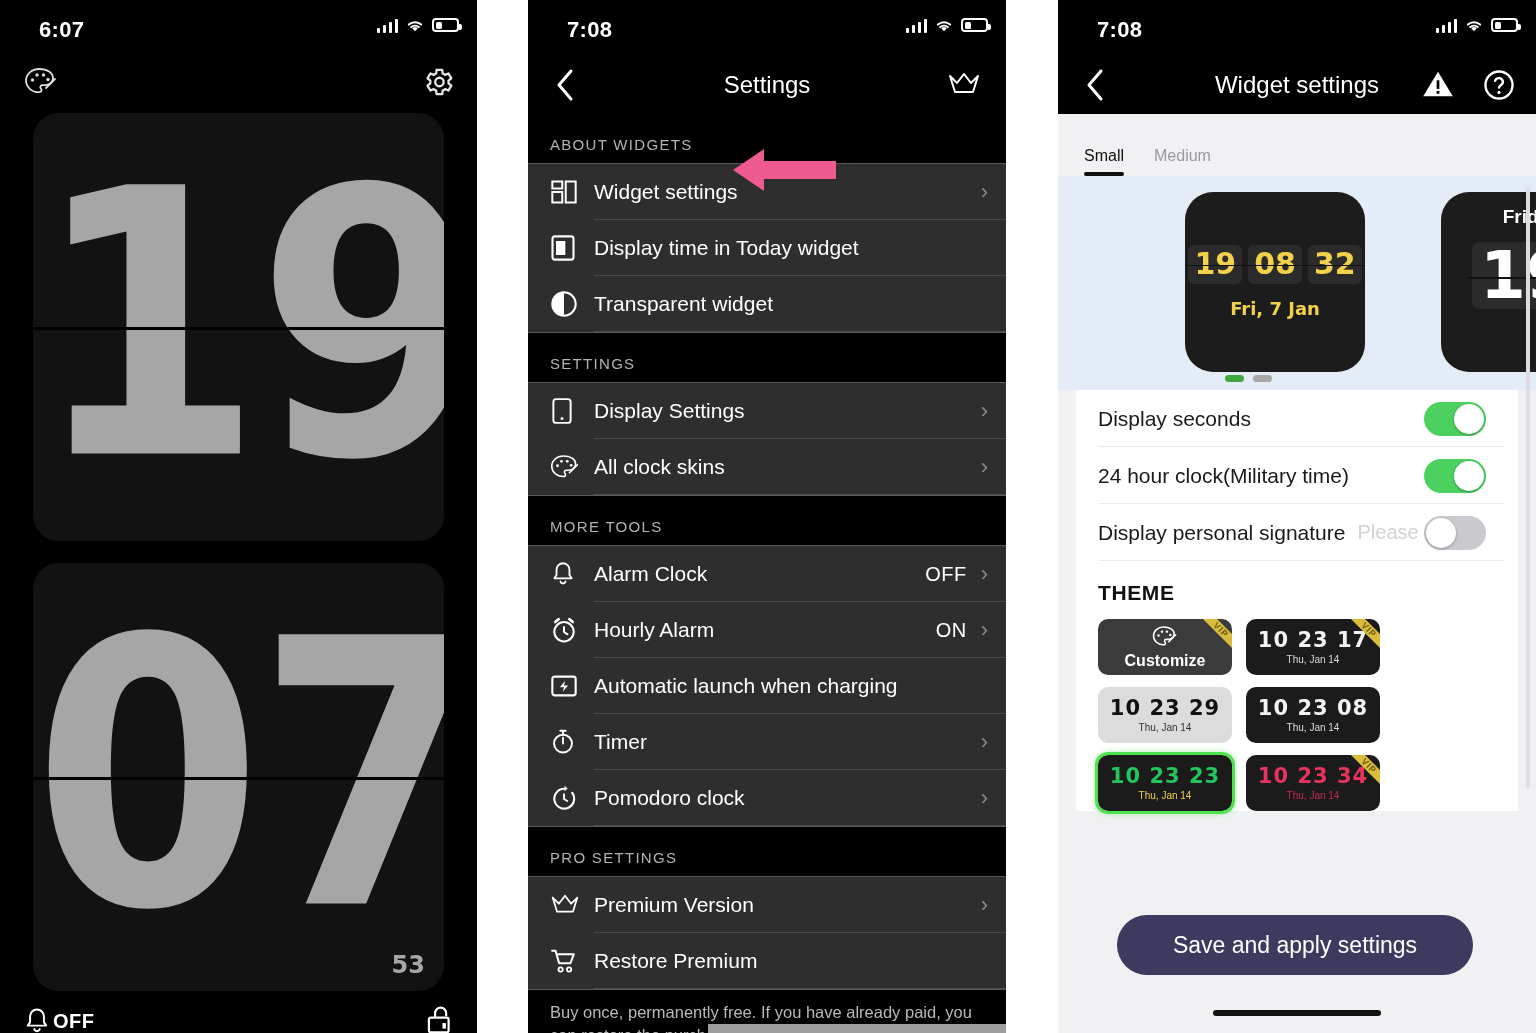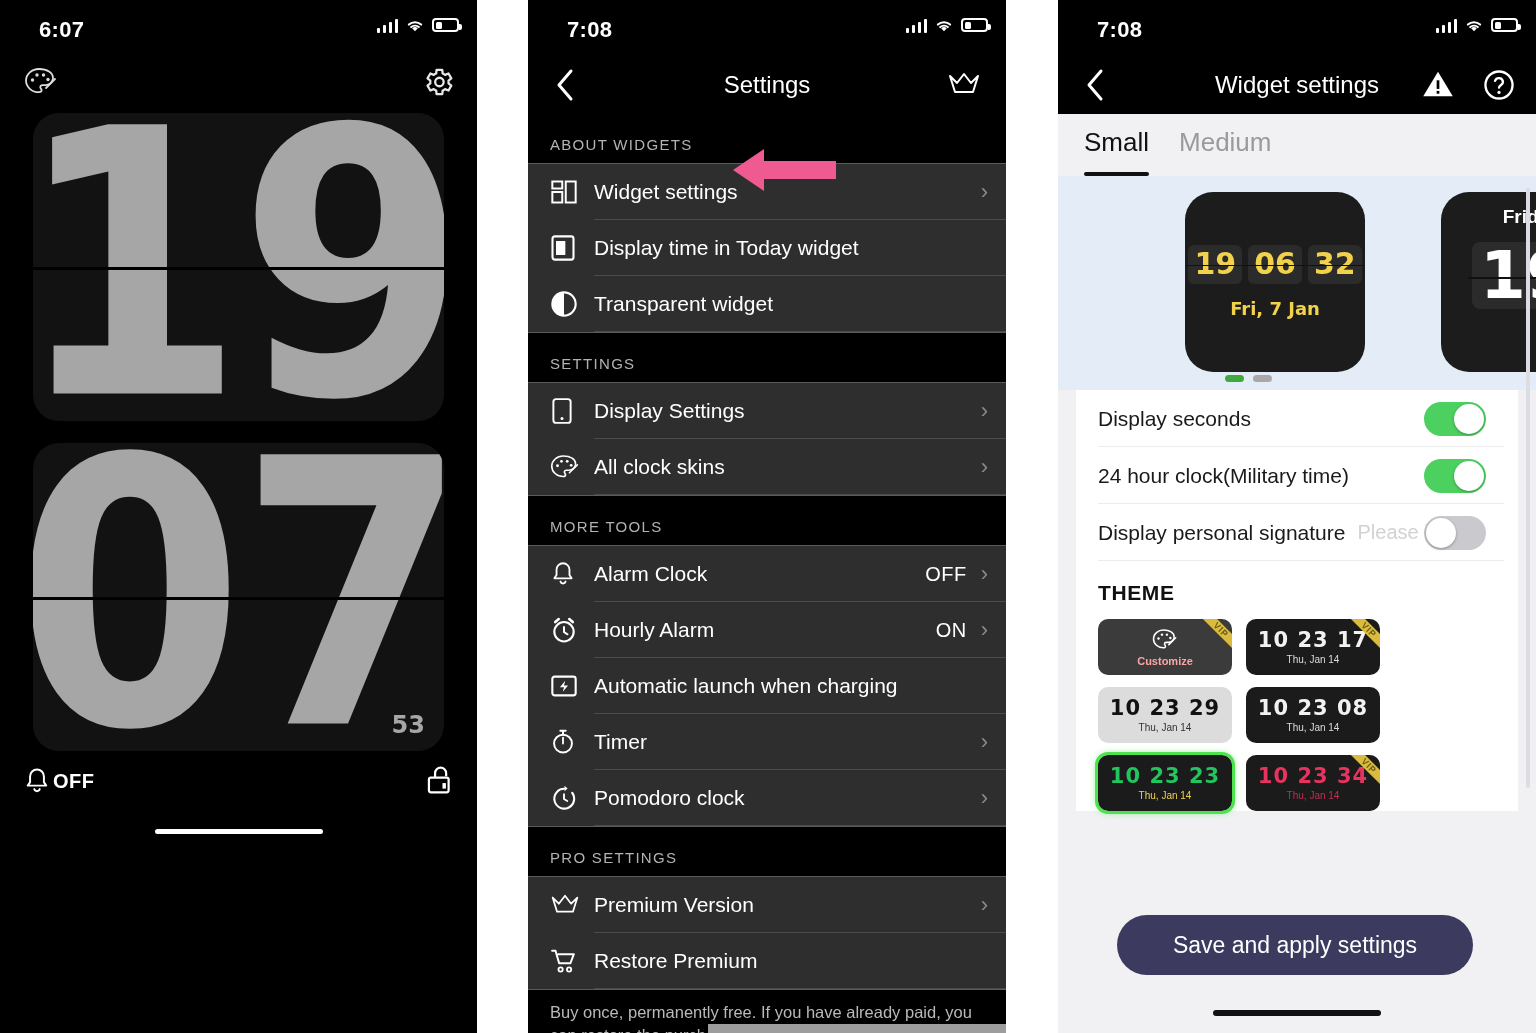--- a/index.html
+++ b/index.html
@@ -28,22 +28,22 @@
                  background:#fff; border-radius:0 2px 2px 0; }
   .batt b { display:block; height:100%; width:34%; background:#fff; border-radius:1.5px; }
 
   
   .p1-top { position:relative; height:56px; }
   .p1-top .palette { position:absolute; left:24px; top:10px; }
   .p1-top .gear { position:absolute; right:22px; top:8px; }
 
   .flipwrap { padding:0 33px; }
   .flipcard { position:relative; background:#121212; border-radius:26px;
-              height:308px; overflow:hidden; display:flex; align-items:center;
-              justify-content:center; }
+              height:428px; overflow:hidden; display:flex; align-items:center;
+              justify-content:flex-start; }
   .flipcard + .flipcard { margin-top:22px; }
   .flipcard .digits { font-family:"DejaVu Sans", sans-serif; font-weight:bold;
       font-size:330px; line-height:0.78; color:#a6a6a6; letter-spacing:-6px;
       transform:scaleY(1.12); }
   .hinge { position:absolute; left:-20px; right:-20px; top:50%; height:3px; background:#000; }
   .sec-badge { position:absolute; right:19px; bottom:12px; color:#a6a6a6;
                font-size:24px; font-weight:bold; font-family:"DejaVu Sans", sans-serif; }
 
   .p1-bottom { position:relative; height:100px; }
   .alarm-off { position:absolute; left:23px; top:15px; display:flex; align-items:center; gap:2px;
@@ -79,21 +79,21 @@
               padding:11px 22px 0 22px; position:relative; }
   .redact { position:absolute; left:180px; top:34px; width:300px; height:9px;
             background:#9d9d9d; }
 
   
   .navbar3 { background:#000; }
   .navbar3 .warn { position:absolute; right:82px; top:12px; }
   .navbar3 .help { position:absolute; right:21px; top:12px; }
 
   .tabs { background:#f1f1f4; display:flex; align-items:flex-end; height:62px; padding-left:26px; gap:30px; }
-  .tab { font-size:26px; color:#9a9a9e; padding-bottom:18px; position:relative; }
+  .tab { font-size:16px; color:#9a9a9e; padding-bottom:11px; position:relative; }
   .tab.active { color:#111; font-weight:500; }
   .tab.active::after { content:""; position:absolute; left:0; right:0; bottom:0; height:4px;
                        background:#111; border-radius:2px; }
 
   .carousel { background:#e3ecf7; height:214px; position:relative; overflow:hidden; }
   .wprev { position:absolute; top:16px; background:#1c1c1c; border-radius:28px; }
   .wprev.main { left:127px; width:180px; height:180px; display:flex; flex-direction:column;
                 align-items:center; justify-content:center; gap:14px; }
   .flipsm { display:flex; gap:6px; position:relative; }
   .flipsm b { background:#2b2b2b; border-radius:6px; color:#f2d24b; font-size:30px;
@@ -129,21 +129,21 @@
                padding:20px 0 14px 22px; }
   .swatches { display:flex; flex-wrap:wrap; gap:12px 14px; padding-left:22px; }
   .sw-item { width:134px; height:56px; border-radius:10px; background:#1b1b1b; position:relative;
              overflow:hidden; display:flex; flex-direction:column; align-items:center;
              justify-content:center; gap:3px; }
   .sw-item.cust { background:#3b3b3b; }
   .sw-item.light { background:#dcdcdc; }
   .sw-item .t { font-family:"DejaVu Sans", sans-serif; font-weight:bold; font-size:21px;
                 line-height:1; letter-spacing:1px; }
   .sw-item .d { font-size:10px; font-weight:normal; }
-  .sw-item .ct { color:#fca5a5; font-size:11px; font-weight:bold; }
+  .sw-item .ct { color:#ffffff; font-size:16px; font-weight:bold; }
   .vip { position:absolute; right:-17px; top:6px; width:56px; background:#d9bb3e;
          color:#6b5a10; font-size:9px; font-weight:bold; text-align:center;
          transform:rotate(45deg); letter-spacing:1px; }
   .sel { outline:3px solid #4ee24e; outline-offset:0; box-shadow:0 0 9px #4ee24e; }
 
   .scrollbar { position:absolute; right:6px; top:188px; width:4px; height:600px;
                background:#dcdce2; border-radius:2px; }
 
   .savebtn { position:absolute; left:59px; bottom:58px; width:356px; height:60px;
              border-radius:30px; background:#3c3a5e; color:#fff; font-size:23px;
@@ -479,21 +479,21 @@
 
     <div class="tabs">
       <div class="tab active">Small</div>
       <div class="tab">Medium</div>
     </div>
 
     <div class="carousel">
       <div class="wprev main">
         <div class="flipsm">
           <b>19</b>
-          <b>06</b>
+          <b>08</b>
           <b>32</b>
         </div>
         <div class="wdate">Fri, 7 Jan</div>
       </div>
       <div class="wprev side">
         <div class="wd">Frida</div>
         <div class="big">19</div>
       </div>
       <div class="dots">
         <i class="on"></i>

